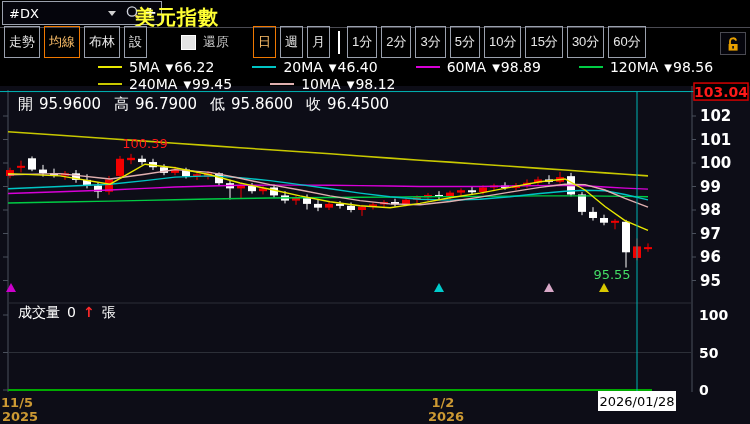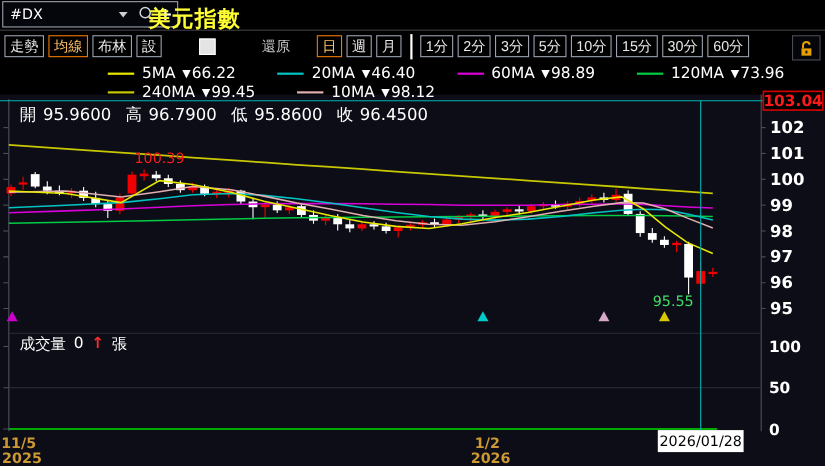--- a/index.html
+++ b/index.html
@@ -11,23 +11,23 @@
 
   .titlebar{position:absolute;left:0;top:0;width:750px;height:27px;background:#000;border-bottom:1px solid #4a4a52;z-index:3;}
   .symbol-box{position:absolute;left:2px;top:1px;width:158px;height:22px;border:1px solid #9aa0ad;display:flex;align-items:center;background:#05050c;}
   .sym{color:#fff;font-size:13px;margin-left:6px;}
   .caret{width:0;height:0;border-left:4px solid transparent;border-right:4px solid transparent;border-top:5px solid #cfcfcf;margin-left:auto;margin-right:8px;}
   .mag{width:18px;height:18px;}
   .plus{color:#fff;font-size:16px;font-weight:bold;margin:0 4px 0 2px;line-height:16px;}
   .app-title{position:absolute;left:135px;top:4px;color:#ffff33;font-size:20px;font-weight:bold;letter-spacing:1px;}
 
   .toolbar{position:absolute;left:0;top:28px;width:750px;height:28px;display:flex;align-items:center;padding-left:4px;box-sizing:border-box;z-index:3;background:#000;}
-  .tbtn{display:inline-flex;align-items:center;justify-content:center;height:20px;padding:0 4px;border:1px solid #9aa0ad;color:#e8e8e8;font-size:13px;background:transparent;margin-right:4px;cursor:pointer;white-space:nowrap;}
+  .tbtn{display:inline-flex;align-items:center;justify-content:center;height:32px;padding:0 4px;border:1px solid #9aa0ad;color:#e8e8e8;font-size:13px;background:transparent;margin-right:4px;cursor:pointer;white-space:nowrap;}
   .tbtn.active{border-color:#f07800;color:#ffc169;text-align:center;}
-  .restore{display:flex;align-items:center;margin-left:30px;margin-right:24px;cursor:pointer;gap:35px;}
+  .restore{display:flex;align-items:center;margin-left:30px;margin-right:24px;cursor:pointer;}
   .cb{width:13px;height:13px;background:#e4e4e4;border:1px solid #fff;display:inline-block;}
   .cb-label{color:#c8c8c8;font-size:13px;margin-left:7px;}
   .sep{width:2px;height:23px;background:#fff;margin:0 7px 0 4px;}
   .lockbox{position:absolute;right:4px;top:4px;width:24px;height:21px;border:1px solid #4a4a52;display:flex;align-items:center;justify-content:center;cursor:pointer;background:#05050c;}
 
   .lgd{position:absolute;left:98px;display:flex;gap:38px;color:#fff;font-size:14px;z-index:3;}
   .lgd-r1{top:59px;}
   .lgd-r2{top:76px;}
   .lg{display:flex;align-items:center;}
   .sw{width:24px;height:2px;display:inline-block;margin-right:7px;}
@@ -295,21 +295,21 @@
     <span class="lg">
         <i class="sw" style="background: rgb(216, 0, 216);"></i>
         <span>60MA</span>
         <span class="dir">▼</span>
         <span>98.89</span>
       </span>
     <span class="lg">
         <i class="sw" style="background: rgb(0, 204, 68);"></i>
         <span>120MA</span>
         <span class="dir">▼</span>
-        <span>73.96</span>
+        <span>98.56</span>
       </span>
   </div>
   <div class="lgd lgd-r2">
     <span class="lg">
         <i class="sw" style="background: rgb(200, 200, 0);"></i>
         <span>240MA</span>
         <span class="dir">▼</span>
         <span>99.45</span>
       </span>
     <span class="lg">

